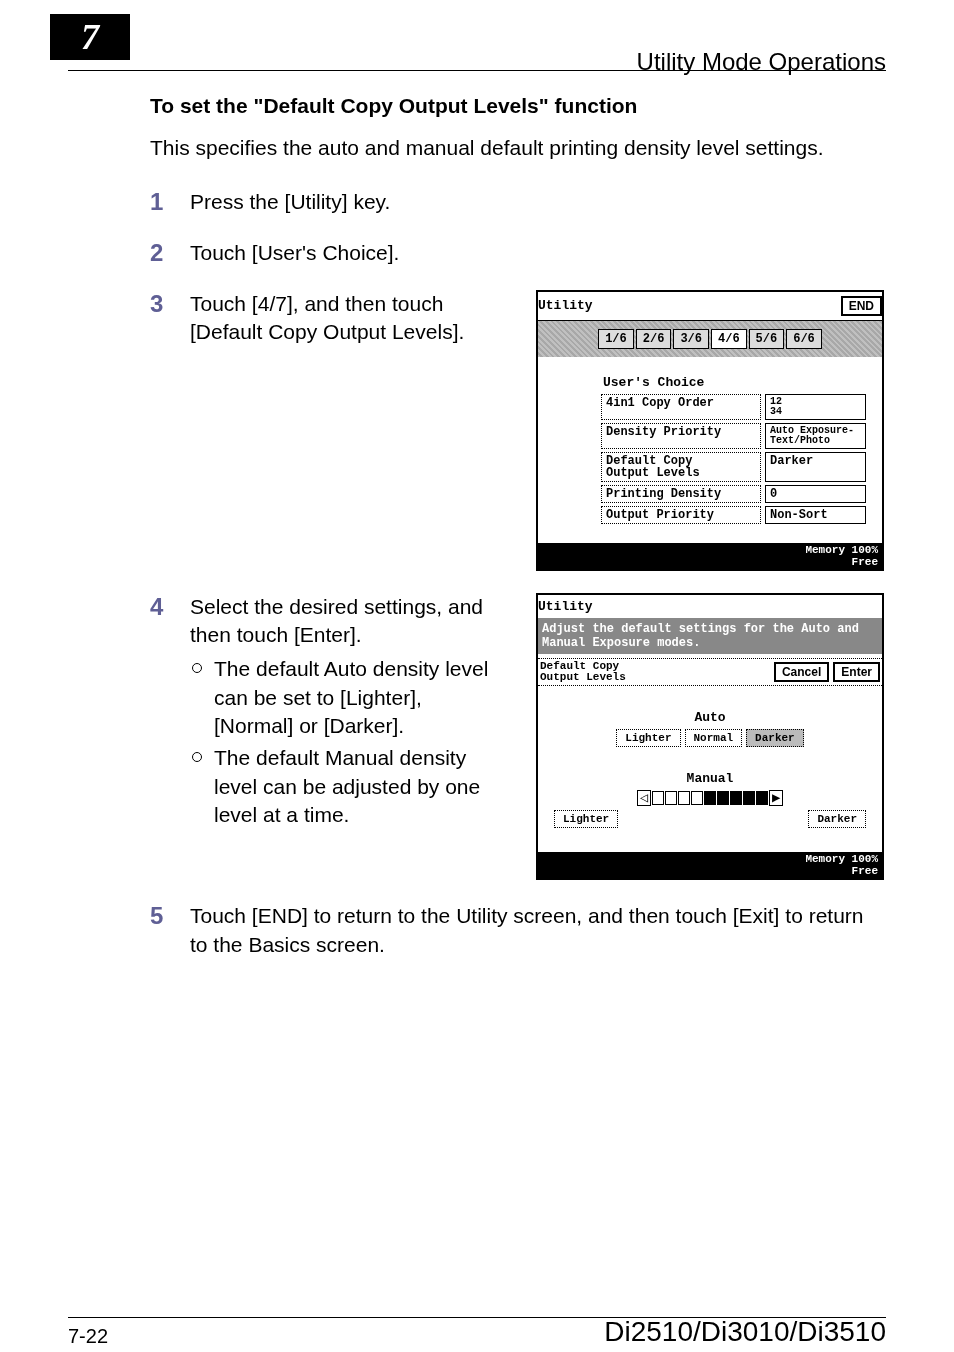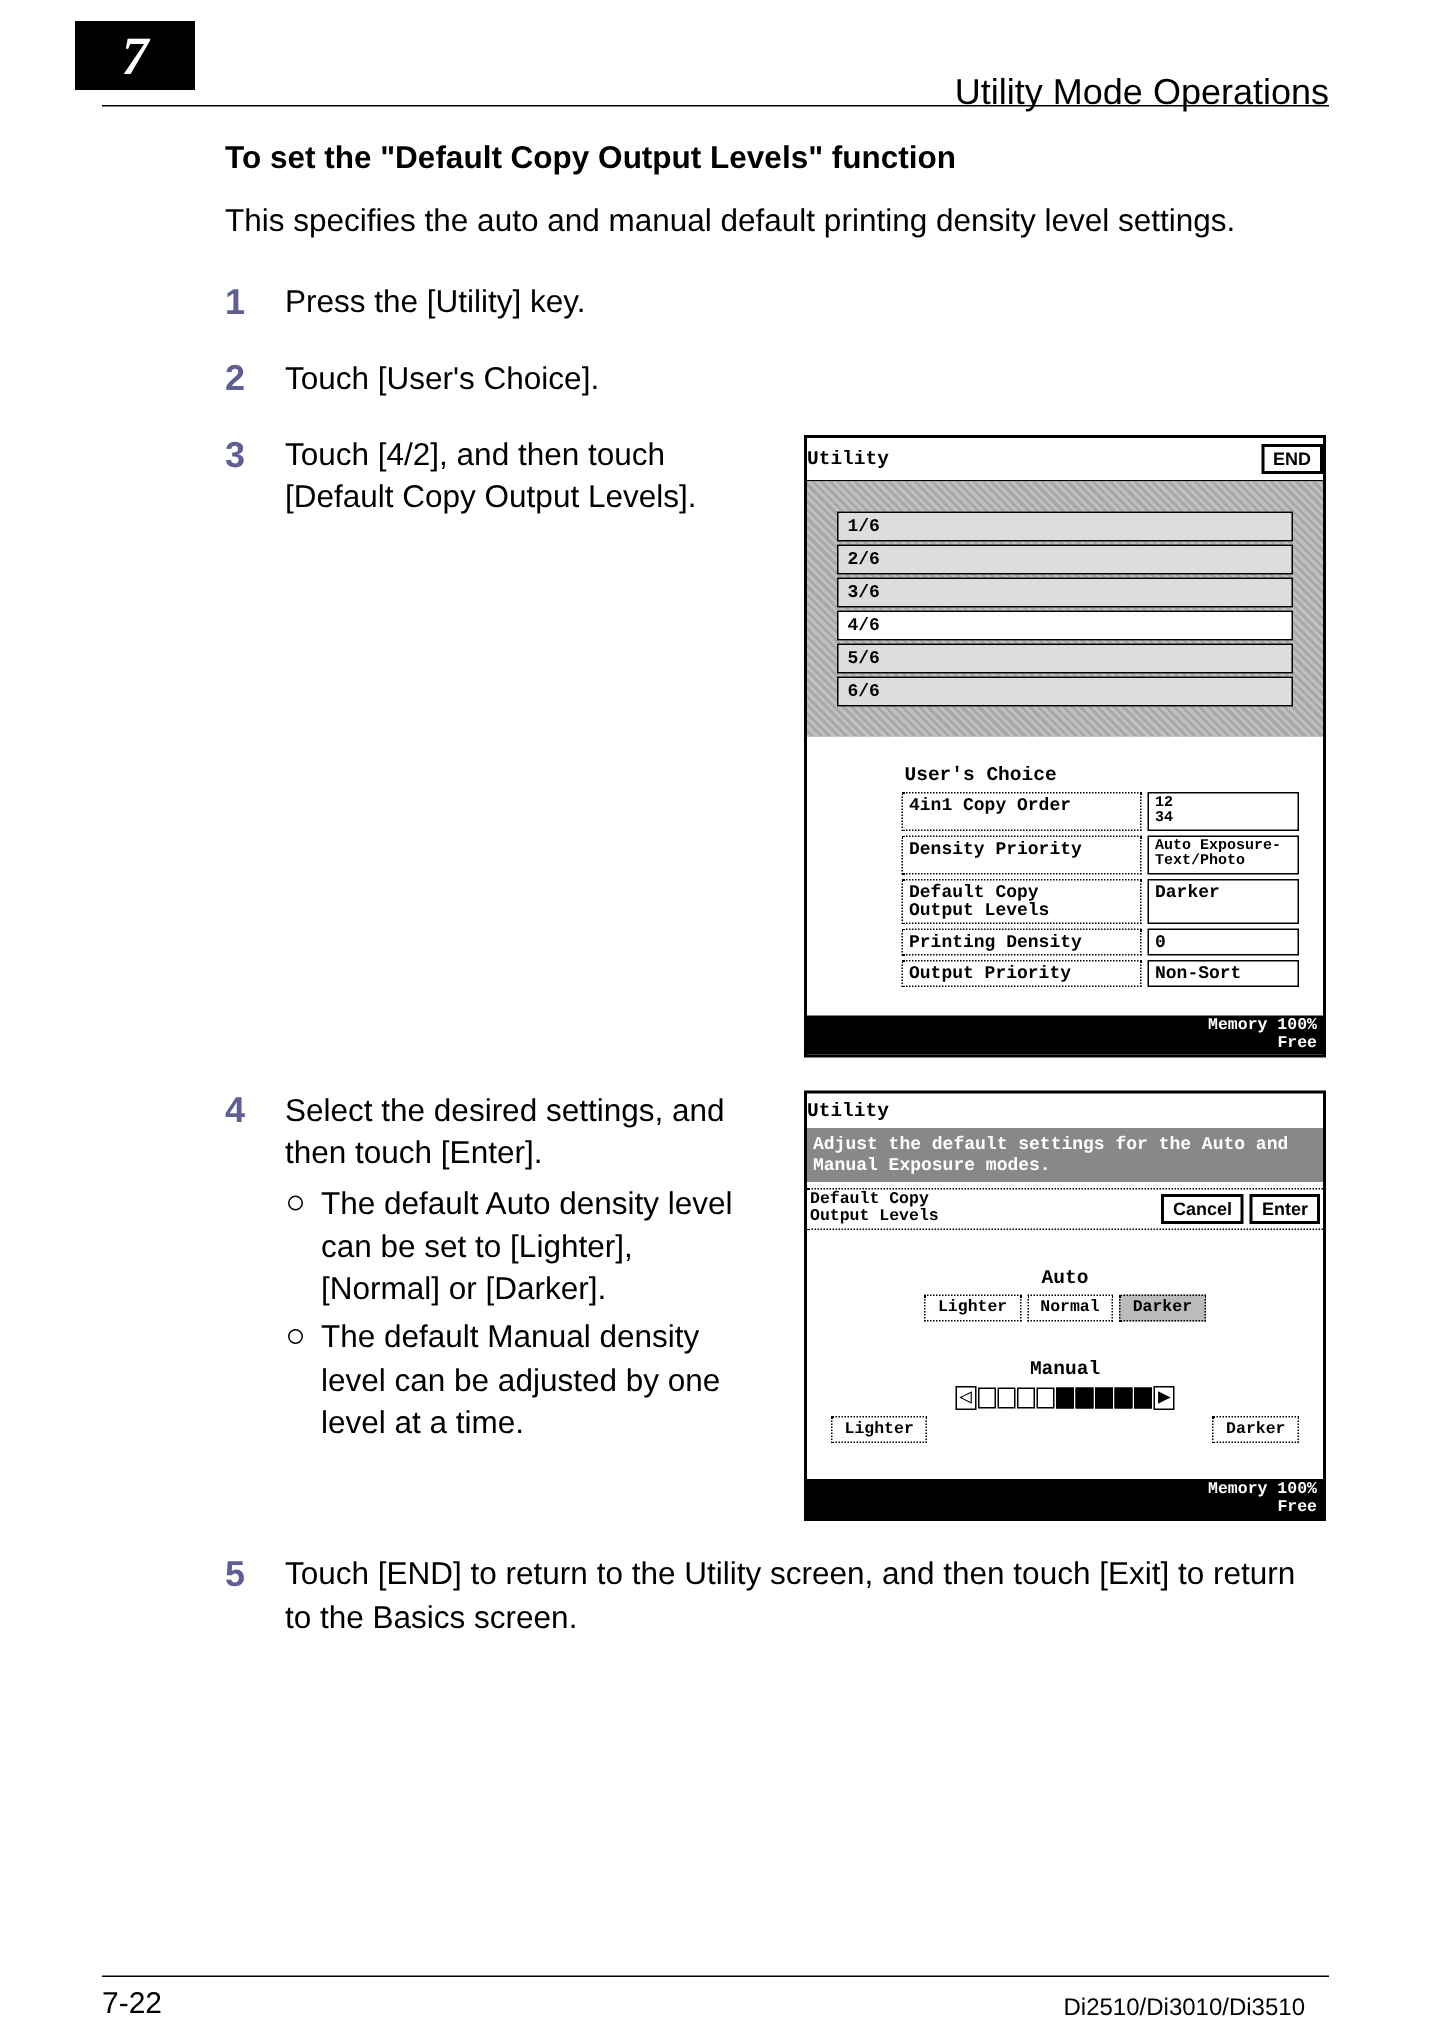--- a/index.html
+++ b/index.html
@@ -136,22 +136,21 @@
     background: #fff;
     font-family: Arial, sans-serif;
     font-size: 12px;
   }
   .tabs-row {
     background: #b0b0b0;
     background-image: repeating-linear-gradient(45deg, #c0c0c0 0 2px, #a8a8a8 2px 4px);
     display: flex;
     justify-content: center;
     gap: 2px;
-    padding: 20px;
-    flex-direction: column;
+    padding: 8px;
   }
   .tab {
     border: 1px solid #000;
     background: #ddd;
     padding: 2px 6px;
     font-weight: bold;
     font-size: 12px;
   }
   .tab.active {
     background: #fff;
@@ -263,23 +262,23 @@
     border-top: 1px solid #000;
   }
   .footer-left {
     position: absolute;
     left: 68px;
     bottom: 42px;
     font-size: 20px;
   }
   .footer-right {
     position: absolute;
-    right: 84px;
+    right: 68px;
     bottom: 42px;
-    font-size: 16px;
+    font-size: 28px;
   }
 </style>
 </head>
 <body>
 
 <div class="page">
   <div class="chapter-tab">7</div>
   <div class="header-right">Utility Mode Operations</div>
   <div class="rule"></div>
 
@@ -293,21 +292,21 @@
     </div>
 
     <div class="step-row">
       <div class="step-num">2</div>
       <div class="step-text">Touch [User's Choice].</div>
     </div>
 
     <div class="step-with-screen">
       <div class="left">
         <div class="step-num">3</div>
-        <div class="step-text">Touch [4/2], and then touch [Default Copy Output Levels].</div>
+        <div class="step-text">Touch [4/7], and then touch [Default Copy Output Levels].</div>
       </div>
       <div class="screen">
         <div class="scr-header">
           <span class="scr-title">Utility</span>
           <span class="btn">END</span>
         </div>
         <div class="tabs-row">
           <span class="tab">1/6</span>
           <span class="tab">2/6</span>
           <span class="tab">3/6</span>

